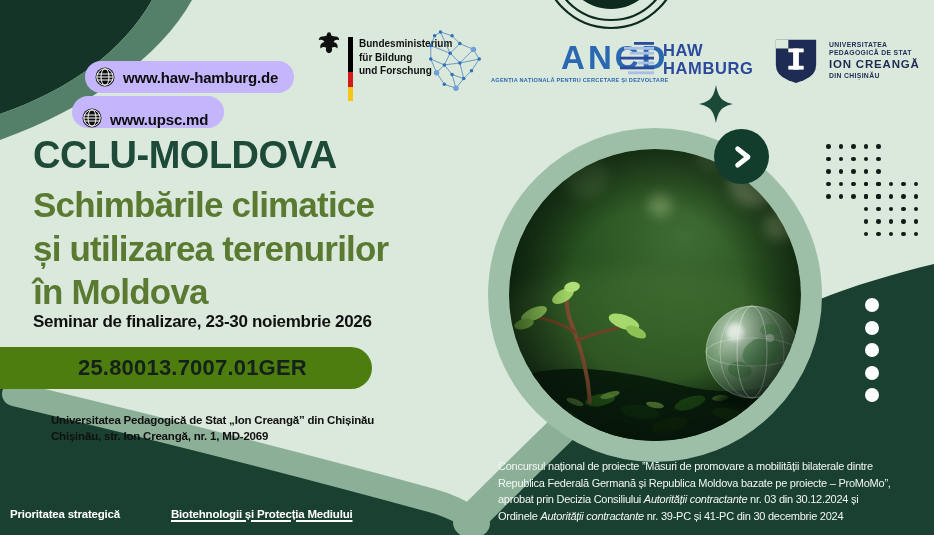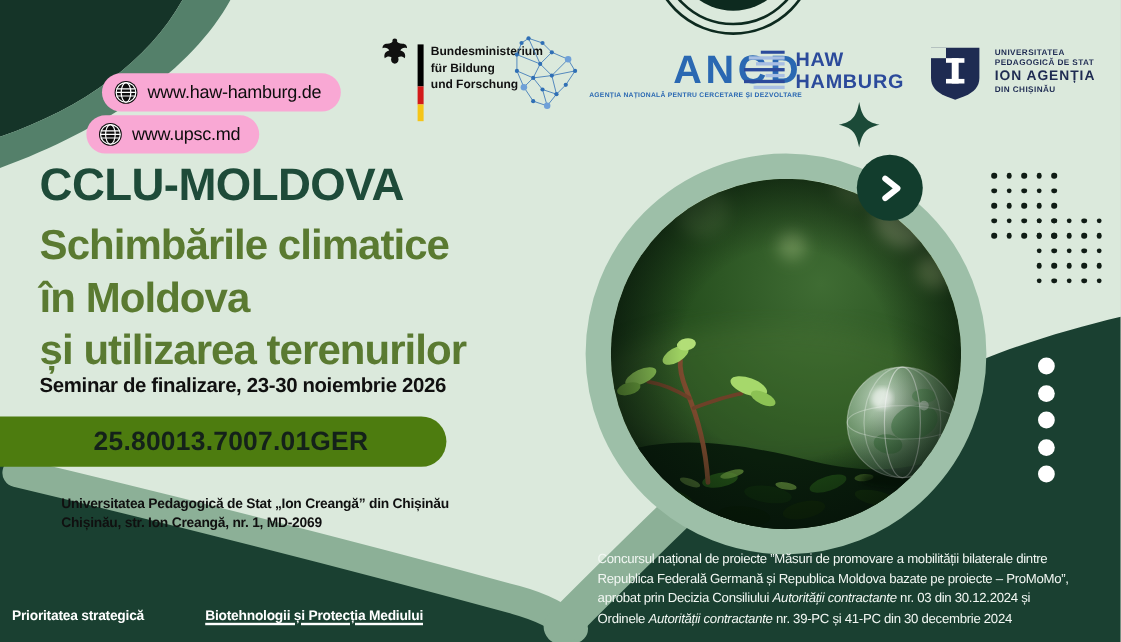--- a/index.html
+++ b/index.html
@@ -4,22 +4,22 @@
 <style>
   html,body{margin:0;padding:0;background:#cfd8cf;}
   .poster{position:relative;width:934px;height:535px;overflow:hidden;
           background:#dbe9dc;font-family:"Liberation Sans",sans-serif;}
   .bg{position:absolute;left:0;top:0;width:934px;height:535px;display:block;}
 
   .abs{position:absolute;}
 
   
   .pill{position:absolute;display:inline-flex;align-items:center;gap:8px;
-        background:#f9a8d4;border-radius:17px;height:32px;padding:0 16px 0 10px;
-        font-weight:400;font-size:15px;color:#0d0d0d;letter-spacing:-0.2px;}
+        background:#c4b5fd;border-radius:17px;height:32px;padding:0 16px 0 10px;
+        font-weight:700;font-size:15px;color:#0d0d0d;letter-spacing:-0.2px;}
 
   
   .title{left:33px;top:134px;font-size:38px;font-weight:800;color:#1e4b39;letter-spacing:-0.5px;}
   .subtitle{left:33px;top:183px;font-size:35px;font-weight:800;color:#5a7a31;
             line-height:43.5px;letter-spacing:-0.8px;}
   .seminar{left:33px;top:312px;font-size:17px;font-weight:700;color:#101010;letter-spacing:-0.3px;}
 
   .codepill{left:0;top:347px;width:372px;height:42px;background:#4d7c0f;
             border-radius:0 21px 21px 0;display:flex;align-items:center;}
   .codepill span{padding-left:78px;font-size:22px;font-weight:700;color:#14211a;letter-spacing:0.2px;}
@@ -177,21 +177,21 @@
     <svg width="20" height="20" viewBox="0 0 20 20">
       <circle cx="10" cy="10" r="9.5" fill="#0d0d0d"></circle>
       <g fill="none" stroke="#ffffff" stroke-width="1">
         <ellipse cx="10" cy="10" rx="4" ry="8.2"></ellipse>
         <ellipse cx="10" cy="10" rx="8.2" ry="8.2"></ellipse>
         <path d="M2,7 H18 M2,13 H18 M1.8,10 H18.2"></path>
       </g>
     </svg>
     <span>www.haw-hamburg.de</span>
   </a>
-  <a class="pill" style="left:72px;top:96px;">
+  <a class="pill" style="left:72px;top:96px;align-items:flex-end;">
     <svg width="20" height="20" viewBox="0 0 20 20">
       <circle cx="10" cy="10" r="9.5" fill="#0d0d0d"></circle>
       <g fill="none" stroke="#ffffff" stroke-width="1">
         <ellipse cx="10" cy="10" rx="4" ry="8.2"></ellipse>
         <ellipse cx="10" cy="10" rx="8.2" ry="8.2"></ellipse>
         <path d="M2,7 H18 M2,13 H18 M1.8,10 H18.2"></path>
       </g>
     </svg>
     <span>www.upsc.md</span>
   </a>
@@ -267,30 +267,30 @@
     <svg width="48" height="48" viewBox="0 0 50 50">
       <path d="M4,4 H46 V30 Q46,41 33,46 L25,49 L17,46 Q4,41 4,30 Z" fill="#1e2b52"></path>
       <rect x="4" y="4" width="13" height="9" fill="#dbe9dc"></rect>
       <rect x="17" y="13" width="16" height="4" fill="#ffffff"></rect>
       <rect x="22" y="13" width="6" height="22" fill="#ffffff"></rect>
       <rect x="17" y="31" width="16" height="4" fill="#ffffff"></rect>
     </svg>
     <span class="txt">
       <div class="s">UNIVERSITATEA</div>
       <div class="s">PEDAGOGICĂ DE STAT</div>
-      <div class="b">ION AGENȚIA</div>
+      <div class="b">ION CREANGĂ</div>
       <div class="s">DIN CHIȘINĂU</div>
     </span>
   </div>
 
   <div class="abs title">CCLU-MOLDOVA</div>
   <div class="abs subtitle">
     <div>Schimbările climatice</div>
+    <div>și utilizarea terenurilor</div>
     <div>în Moldova</div>
-    <div>și utilizarea terenurilor</div>
   </div>
   <div class="abs seminar">Seminar de finalizare, 23-30 noiembrie 2026</div>
 
   <div class="abs codepill">
     <span>25.80013.7007.01GER</span>
   </div>
 
   <div class="abs address">
     <div>Universitatea Pedagogică de Stat „Ion Creangă” din Chișinău</div>
     <div>Chișinău, str. Ion Creangă, nr. 1, MD-2069</div>

